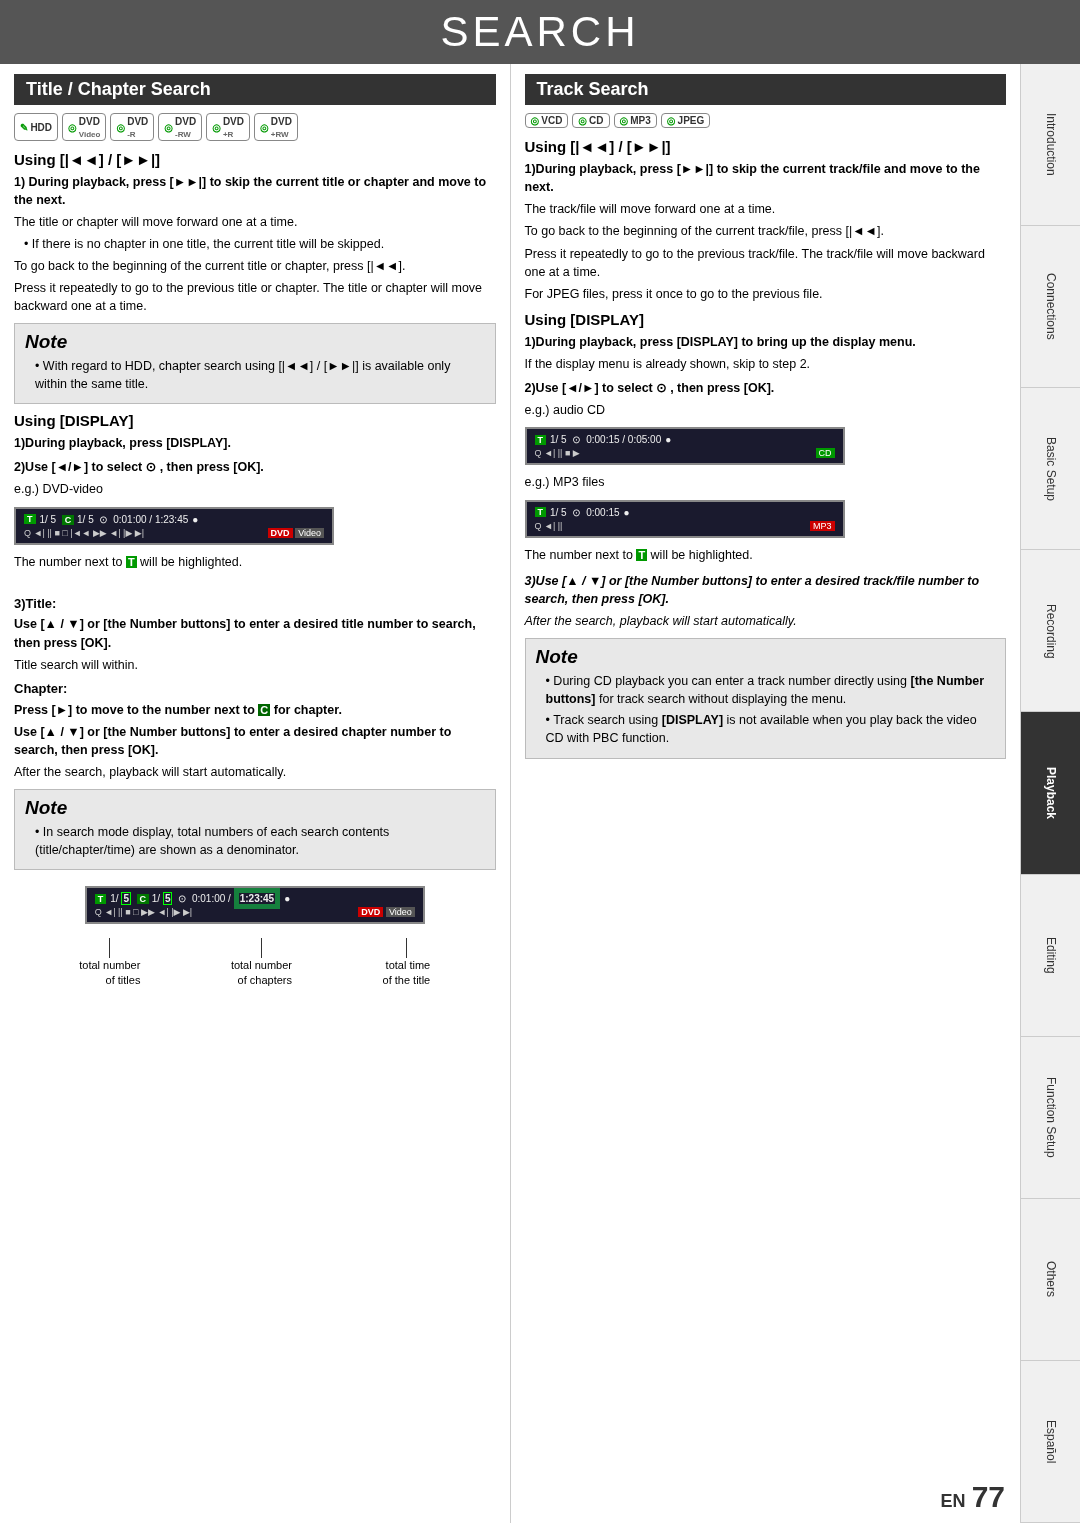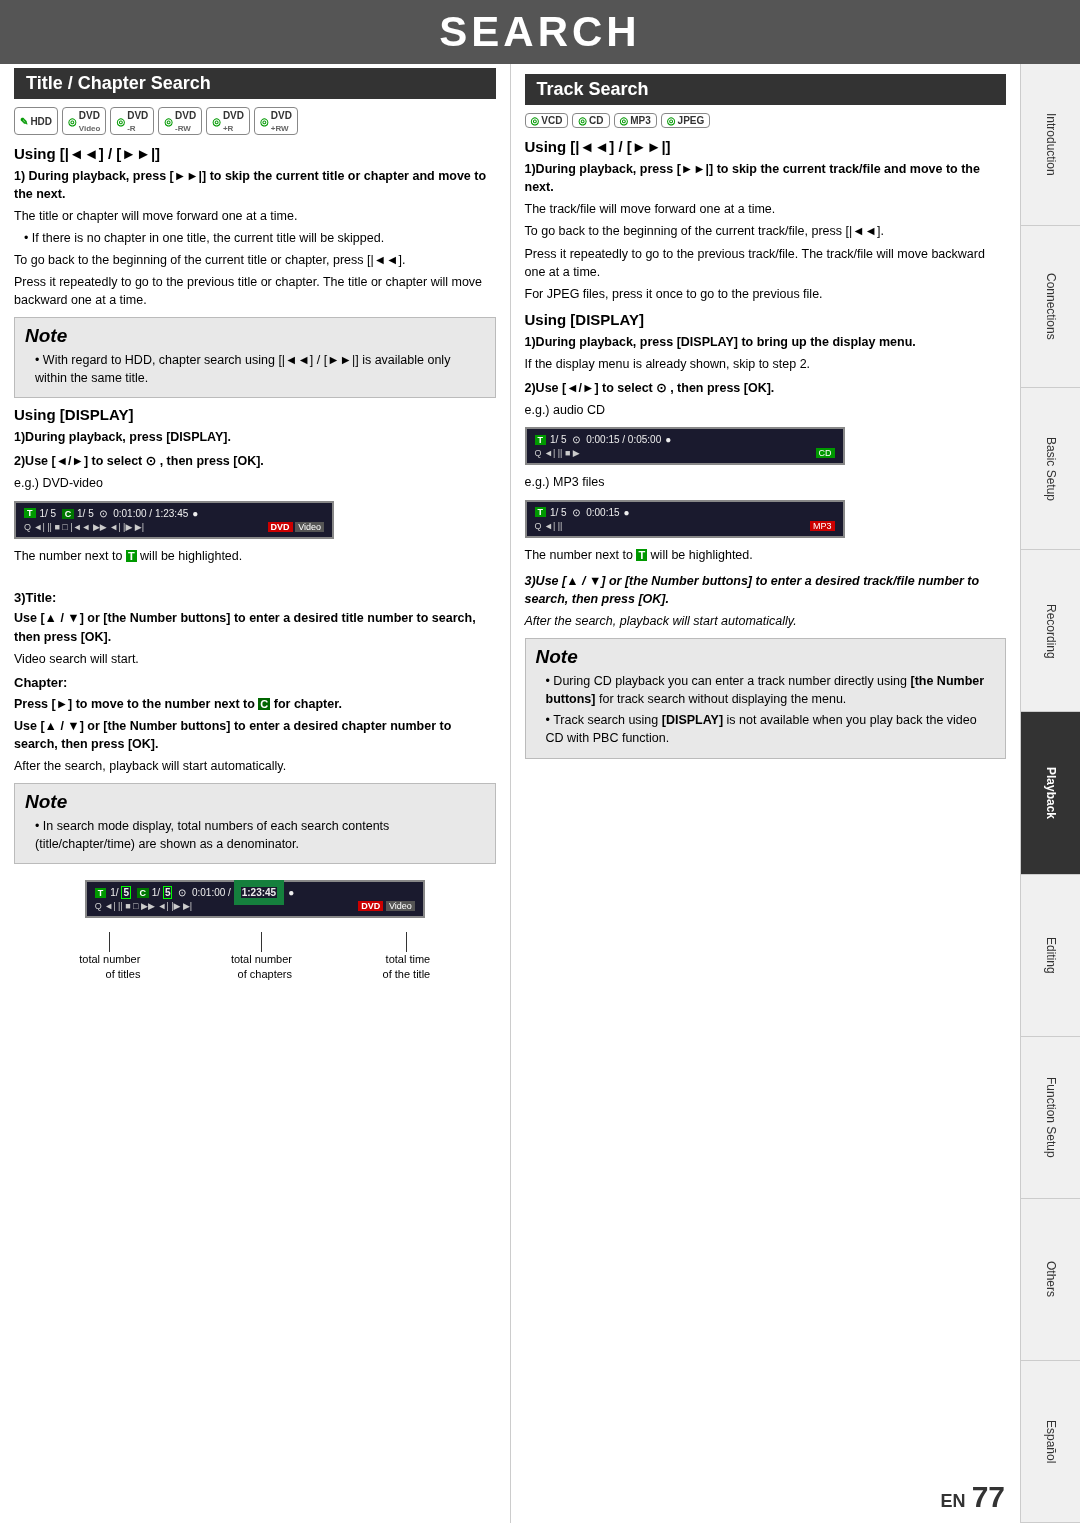--- a/index.html
+++ b/index.html
@@ -15,21 +15,21 @@
 
     
     .page-header {
       background: #555;
       text-align: center;
       padding: 8px 0;
     }
     .page-header h1 {
       color: #fff;
       font-size: 42px;
-      font-weight: bold;
+      font-weight: normal;
       letter-spacing: 4px;
     }
 
     
     .main-content {
       display: flex;
       height: calc(100% - 65px);
     }
 
     
@@ -42,21 +42,21 @@
 
     
     .columns {
       display: flex;
       flex: 1;
     }
 
     .left-col {
       flex: 1;
       border-right: 1px solid #ccc;
-      padding: 4px 14px;
+      padding: 10px 14px;
     }
 
     .right-col {
       flex: 1;
       padding: 10px 14px;
     }
 
     
     .section-title {
       background: #333;
@@ -408,40 +408,40 @@
             </span>
           </div>
         </div>
 
         <p>The number next to <span class="t-icon">T</span> will be highlighted.</p>
 
         
         <div class="step" style="margin-top:24px;">
           <p class="sub-label">3)Title:</p>
           <p><span class="inline-bold">Use [▲ / ▼] or [the Number buttons] to enter a desired title number to search, then press [OK].</span></p>
-          <p>Video search will start.</p>
+          <p>Title search will within.</p>
 
           <p class="sub-label">Chapter:</p>
           <p><span class="inline-bold">Press [►] to move to the number next to <span class="c-icon">C</span> for chapter.</span></p>
           <p><span class="inline-bold">Use [▲ / ▼] or [the Number buttons] to enter a desired chapter number to search, then press [OK].</span></p>
           <p>After the search, playback will start automatically.</p>
         </div>
 
         
         <div class="note-box">
           <div class="note-title">Note</div>
           <p class="bullet-item">In search mode display, total numbers of each search contents (title/chapter/time) are shown as a denominator.</p>
         </div>
 
         
         <div class="diagram-wrapper">
           <div class="screen-mockup" style="width:90%;max-width:340px;">
             <div class="screen-top-bar">
               <span class="screen-t-badge">T</span>
-              <span>1/ <span style="border:1px solid #0f0;padding:0 1px;font-weight:bold;">5</span>&nbsp;&nbsp;<span class="screen-c-badge">C</span>&nbsp;1/ <span style="border:1px solid #0f0;padding:0 1px;font-weight:bold;">5</span>&nbsp;&nbsp;⊙&nbsp;&nbsp;0:01:00 / <span style="border:7px solid #15803d;padding:0 1px;font-weight:bold;">1:23:45</span></span>
+              <span>1/ <span style="border:1px solid #0f0;padding:0 1px;font-weight:bold;">5</span>&nbsp;&nbsp;<span class="screen-c-badge">C</span>&nbsp;1/ <span style="border:1px solid #0f0;padding:0 1px;font-weight:bold;">5</span>&nbsp;&nbsp;⊙&nbsp;&nbsp;0:01:00 / <span style="border:5px solid #15803d;padding:0 1px;font-weight:bold;">1:23:45</span></span>
               <span>●</span>
             </div>
             <div class="screen-bottom-bar">
               <span class="screen-icons">Q ◄| || ■ □ ▶▶ ◄| |▶ ▶|</span>
               <span>
                 <span class="screen-dvd-badge">DVD</span>
                 <span class="screen-video-badge">Video</span>
               </span>
             </div>
           </div>

